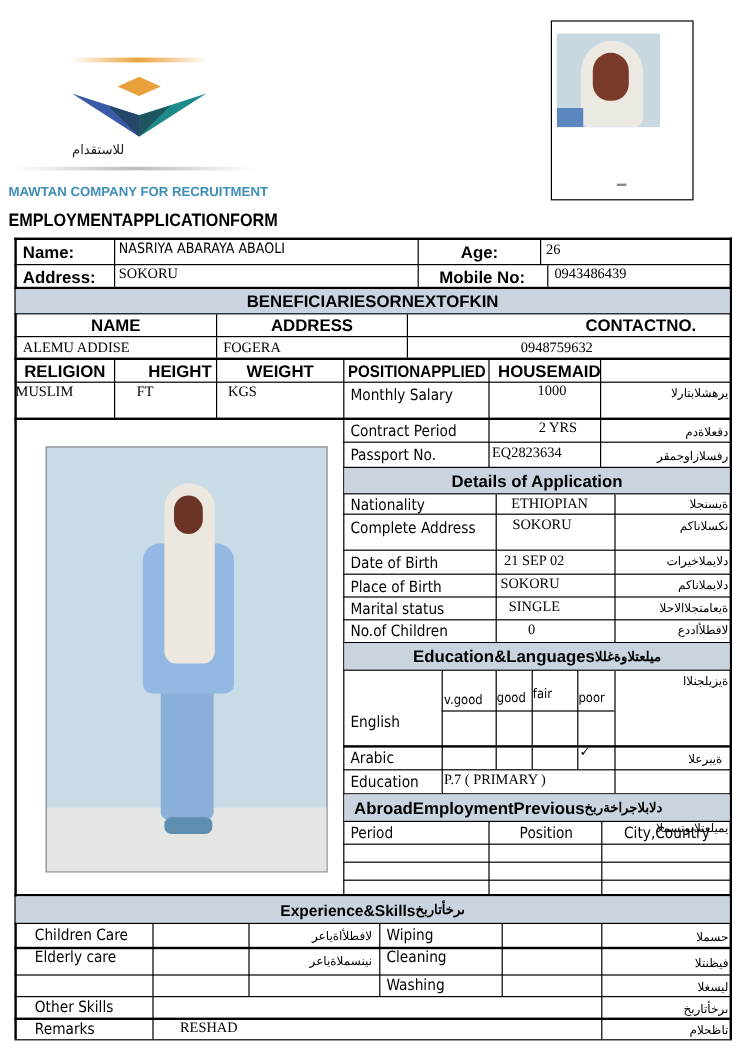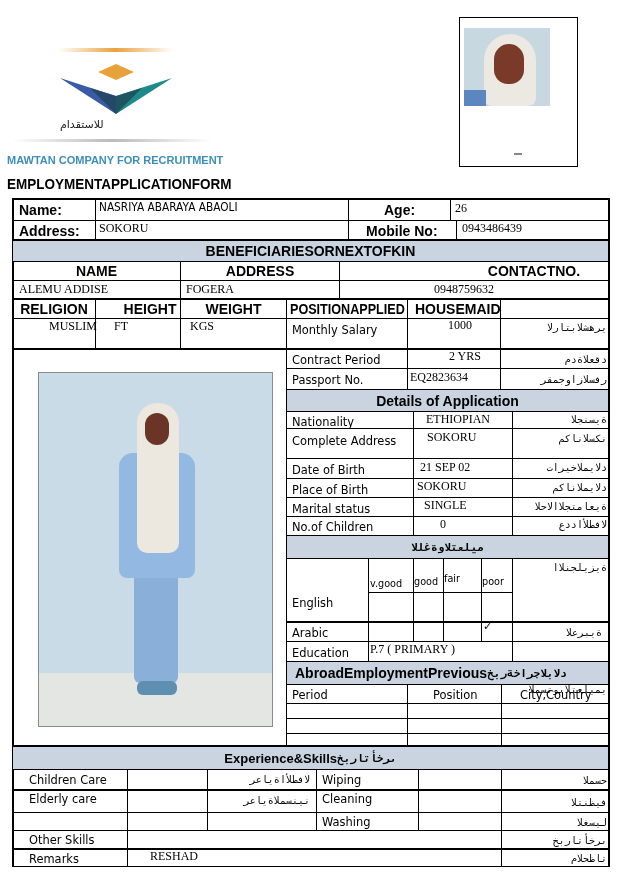--- a/index.html
+++ b/index.html
@@ -6,21 +6,21 @@
   body { width:627px; height:876px; position:relative; overflow:hidden; font-family:"Liberation Sans", sans-serif; color:#000; }
   .abs { position:absolute; box-sizing:border-box; }
   .hl { position:absolute; height:0; border-top:1px solid #000; }
   .hl2 { position:absolute; height:0; border-top:2px solid #000; }
   .vl { position:absolute; width:0; border-left:1px solid #000; }
   .vl2 { position:absolute; width:0; border-left:2px solid #000; }
   .band { position:absolute; background:#c9d4e0; box-sizing:border-box; display:flex; align-items:center; justify-content:center; font-weight:bold; }
   .lbl { position:absolute; font-size:13px; font-family:"DejaVu Sans", sans-serif; white-space:nowrap; transform:scaleX(0.88); transform-origin:left center; }
   .serif { position:absolute; font-family:"Liberation Serif", serif; font-size:12px; white-space:nowrap; }
   .bold { position:absolute; font-weight:bold; white-space:nowrap; }
-  .ar { position:absolute; font-family:Liberation Mono, monospace; font-size:10px; white-space:nowrap; direction:rtl; text-align:left; }
+  .ar { position:absolute; font-family:Liberation Serif, serif; font-size:10px; white-space:nowrap; direction:rtl; text-align:left; }
   .center { text-align:center; }
 </style>
 </head>
 <body>
 
 <div class="abs" style="left:10px;top:44px;width:200px;height:100px;">
   <div class="abs" style="left:48px;top:4px;width:115px;height:4px;background:linear-gradient(90deg,#fff,#e9a23b,#fff);"></div>
   <div class="abs" style="left:88px;top:20px;width:36px;height:16px;">
     <svg width="36" height="16">
         <polygon points="18,0 36,8 18,16 0,8" fill="#e9a23b"></polygon>
@@ -93,21 +93,21 @@
 <div class="bold center" style="left:108px;top:301px;width:84px;font-size:14px;">HEIGHT</div>
 <div class="vl" style="left:180px;top:299px;height:50px;"></div>
 <div class="bold center" style="left:181px;top:301px;width:105px;font-size:14px;">WEIGHT</div>
 <div class="vl" style="left:286px;top:299px;height:446px;"></div>
 <div class="bold" style="left:290px;top:301px;font-size:14px;transform:scaleX(0.9);transform-origin:left center;">POSITIONAPPLIED</div>
 <div class="vl" style="left:407px;top:299px;height:91px;"></div>
 <div class="bold" style="left:415px;top:301px;font-size:14px;">HOUSEMAID</div>
 <div class="vl" style="left:500px;top:299px;height:91px;"></div>
 <div class="hl" style="left:12px;top:318px;width:598px;"></div>
 
-<div class="serif" style="left:13px;top:319px;padding-left:36px;">MUSLIM</div>
+<div class="serif" style="left:13px;top:319px;">MUSLIM</div>
 <div class="serif" style="left:114px;top:319px;">FT</div>
 <div class="serif" style="left:190px;top:319px;">KGS</div>
 
 <div class="lbl" style="left:292px;top:322px;">Monthly Salary</div>
 <div class="serif" style="left:448px;top:318px;">1000</div>
 <div class="ar" style="right:20px;top:322px;">يرهشلابتارلا</div>
 <div class="hl2" style="left:12px;top:348px;width:598px;"></div>
 
 <div class="lbl" style="left:292px;top:352px;">Contract Period</div>
 <div class="serif" style="left:449px;top:349px;">2 YRS</div>
@@ -160,20 +160,21 @@
 <div class="serif" style="left:424px;top:498px;">SINGLE</div>
 <div class="ar" style="right:20px;top:501px;">ةيعامتجلاالاحلا</div>
 <div class="hl" style="left:286px;top:516px;width:324px;"></div>
 
 <div class="lbl" style="left:292px;top:519px;">No.of Children</div>
 <div class="serif" style="left:440px;top:517px;">0</div>
 <div class="ar" style="right:20px;top:519px;">لافطلأاددع</div>
 <div class="hl" style="left:286px;top:535px;width:324px;"></div>
 
 <div class="band" style="left:287px;top:536px;width:321px;height:22px;font-size:14px;">
+  <span>Education&amp;Languages</span>
   <span class="ar" style="position:static;font-size:11px;">ميلعتلاوةغللا</span>
 </div>
 <div class="hl" style="left:286px;top:558px;width:324px;"></div>
 
 <div class="vl" style="left:368px;top:559px;height:102px;"></div>
 <div class="vl" style="left:413px;top:559px;height:62px;"></div>
 <div class="vl" style="left:443px;top:559px;height:62px;"></div>
 <div class="vl" style="left:481px;top:559px;height:62px;"></div>
 <div class="vl" style="left:512px;top:559px;height:102px;"></div>
 

